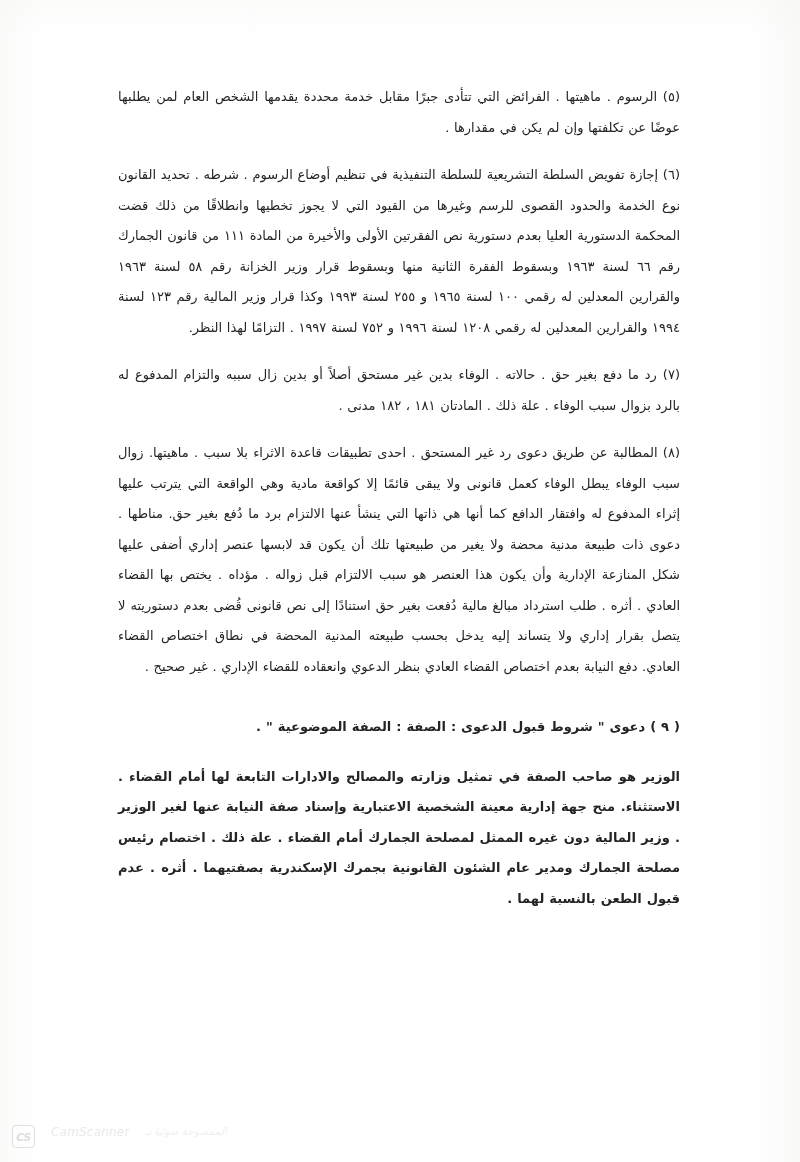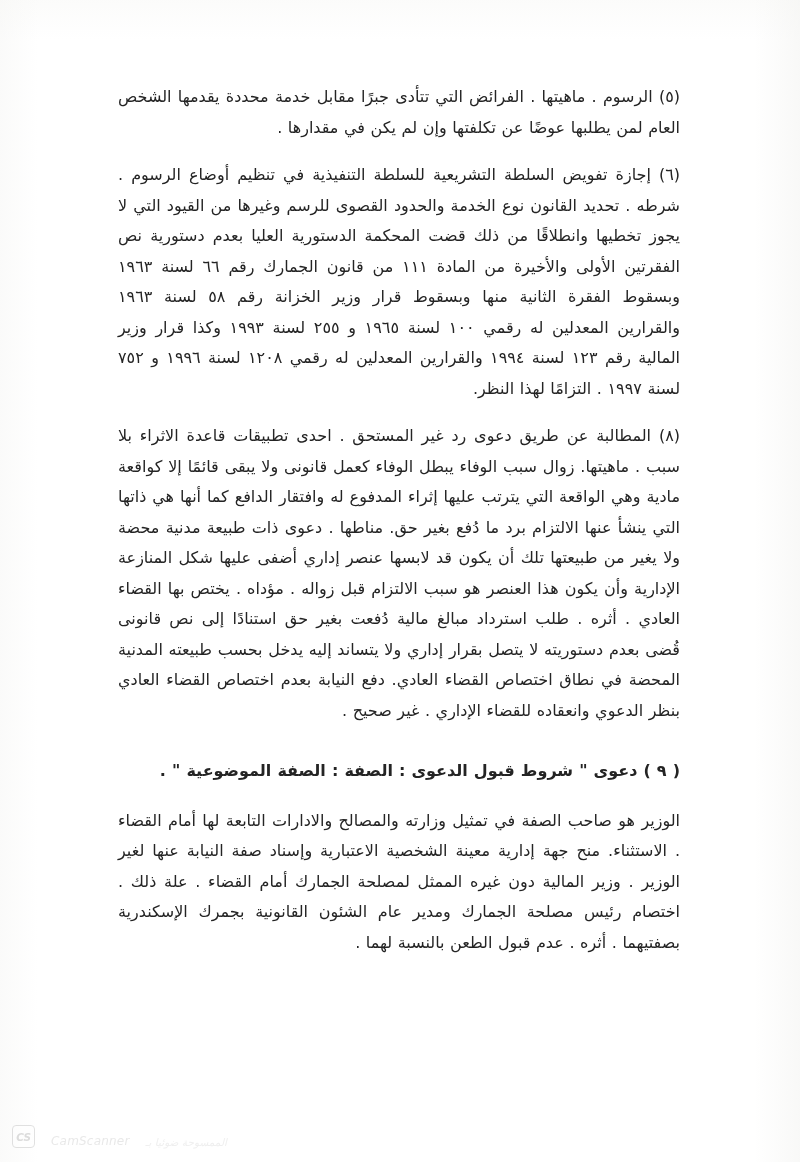--- a/index.html
+++ b/index.html
@@ -33,35 +33,36 @@
   .content {
     position: absolute;
     top: 82px;
     right: 120px;
     left: 118px;
     direction: rtl;
     text-align: justify;
     text-align-last: right;
     font-family: "DejaVu Sans", "Liberation Sans", sans-serif;
     color: #242424;
-    font-size: 16px;
+    font-size: 13px;
     line-height: 30.5px;
   }
 
   .para {
     margin: 0 0 17px 0;
     direction: rtl;
     text-align: justify;
     text-align-last: right;
     text-indent: 0;
     word-spacing: 0.5px;
   }
 
   .para:last-child {
     margin-bottom: 4px;
+    font-weight: bold;
   }
 
   .para.heading {
     font-weight: bold;
     text-align: right;
     text-align-last: right;
     margin-top: 21px;
     margin-bottom: 19px;
     padding-left: 14px;
   }
@@ -70,21 +71,21 @@
     margin-bottom: 30px;
   }
 
   
   .watermark {
     position: absolute;
     left: 12px;
     bottom: 14px;
     display: flex;
     flex-direction: row;
-    align-items: flex-end;
+    align-items: flex-start;
     gap: 16px;
     direction: ltr;
     opacity: 0.55;
     pointer-events: none;
     font-style: italic;
   }
 
   .cs-badge {
     width: 21px;
     height: 21px;
@@ -123,20 +124,21 @@
 <div class="page">
 
   <div class="scan-tint"></div>
 
   <div class="content">
 
     <p class="para">(٥) الرسوم . ماهيتها . الفرائض التي تتأدى جبرًا مقابل خدمة محددة يقدمها الشخص العام لمن يطلبها عوضًا عن تكلفتها وإن لم يكن في مقدارها .</p>
 
     <p class="para">(٦) إجازة تفويض السلطة التشريعية للسلطة التنفيذية في تنظيم أوضاع الرسوم . شرطه . تحديد القانون نوع الخدمة والحدود القصوى للرسم وغيرها من القيود التي لا يجوز تخطيها وانطلاقًا من ذلك قضت المحكمة الدستورية العليا بعدم دستورية نص الفقرتين الأولى والأخيرة من المادة ١١١ من قانون الجمارك رقم ٦٦ لسنة ١٩٦٣ وبسقوط الفقرة الثانية منها وبسقوط قرار وزير الخزانة رقم ٥٨ لسنة ١٩٦٣ والقرارين المعدلين له رقمي ١٠٠ لسنة ١٩٦٥ و ٢٥٥ لسنة ١٩٩٣ وكذا قرار وزير المالية رقم ١٢٣ لسنة ١٩٩٤ والقرارين المعدلين له رقمي ١٢٠٨ لسنة ١٩٩٦ و ٧٥٢ لسنة ١٩٩٧ . التزامًا لهذا النظر.</p>
 
+    <p class="para">(٧) رد ما دفع بغير حق . حالاته . الوفاء بدين غير مستحق أصلاً أو بدين زال سببه والتزام المدفوع له بالرد بزوال سبب الوفاء . علة ذلك . المادتان ١٨١ ، ١٨٢ مدنى .</p>
 
     <p class="para tight">(٨) المطالبة عن طريق دعوى رد غير المستحق . احدى تطبيقات قاعدة الاثراء بلا سبب . ماهيتها. زوال سبب الوفاء يبطل الوفاء كعمل قانونى ولا يبقى قائمًا إلا كواقعة مادية وهي الواقعة التي يترتب عليها إثراء المدفوع له وافتقار الدافع كما أنها هي ذاتها التي ينشأ عنها الالتزام برد ما دُفع بغير حق. مناطها . دعوى ذات طبيعة مدنية محضة ولا يغير من طبيعتها تلك أن يكون قد لابسها عنصر إداري أضفى عليها شكل المنازعة الإدارية وأن يكون هذا العنصر هو سبب الالتزام قبل زواله . مؤداه . يختص بها القضاء العادي . أثره . طلب استرداد مبالغ مالية دُفعت بغير حق استنادًا إلى نص قانونى قُضى بعدم دستوريته لا يتصل بقرار إداري ولا يتساند إليه يدخل بحسب طبيعته المدنية المحضة في نطاق اختصاص القضاء العادي. دفع النيابة بعدم اختصاص القضاء العادي بنظر الدعوي وانعقاده للقضاء الإداري . غير صحيح .</p>
 
     <p class="para heading">( ٩ ) دعوى " شروط قبول الدعوى : الصفة : الصفة الموضوعية " .</p>
 
     <p class="para">الوزير هو صاحب الصفة في تمثيل وزارته والمصالح والادارات التابعة لها أمام القضاء . الاستثناء. منح جهة إدارية معينة الشخصية الاعتبارية وإسناد صفة النيابة عنها لغير الوزير . وزير المالية دون غيره الممثل لمصلحة الجمارك أمام القضاء . علة ذلك . اختصام رئيس مصلحة الجمارك ومدير عام الشئون القانونية بجمرك الإسكندرية بصفتيهما . أثره . عدم قبول الطعن بالنسبة لهما .</p>
 
   </div>
 
   <div class="watermark">

